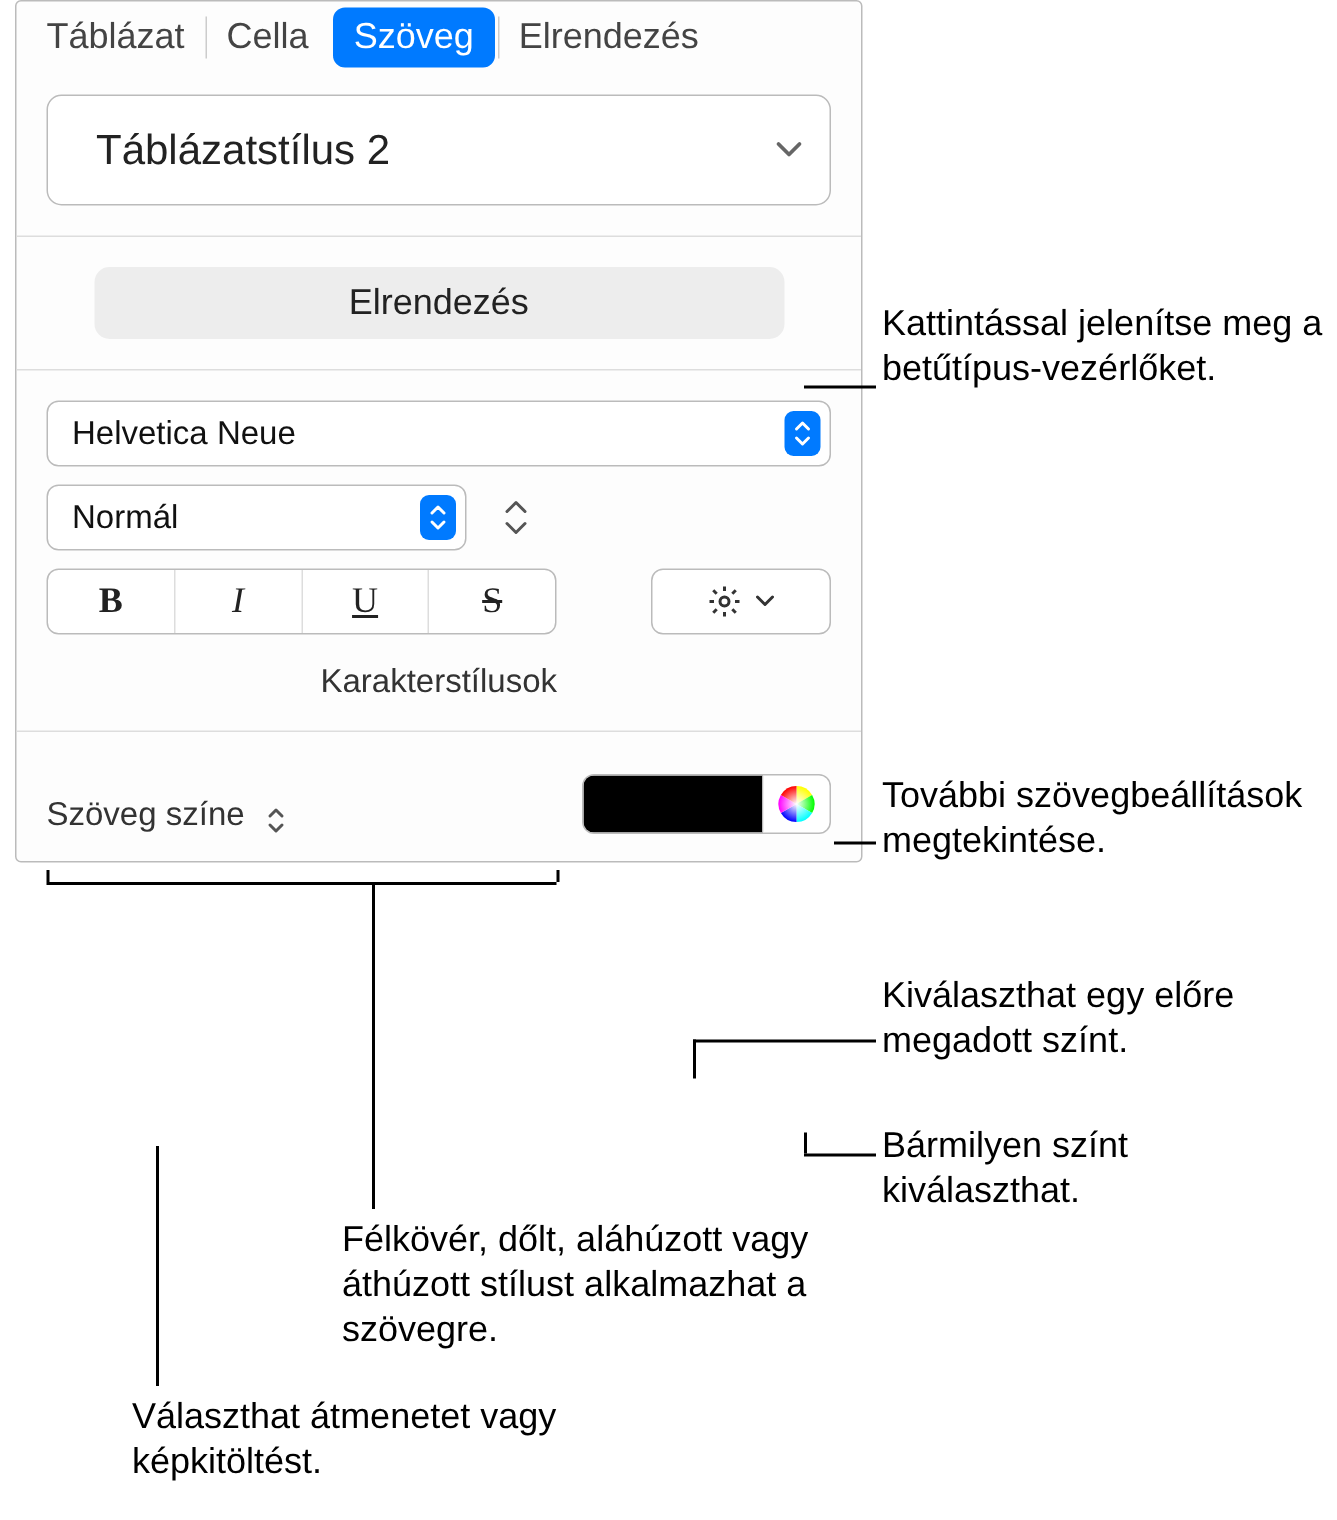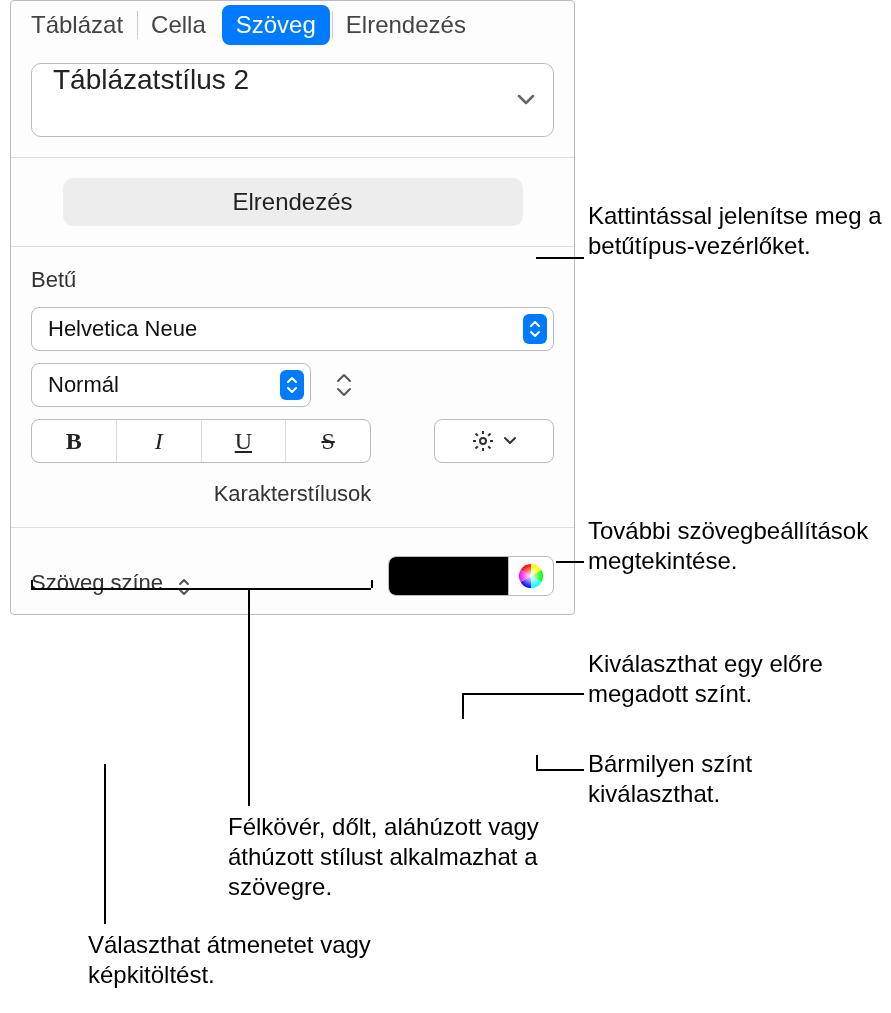--- a/index.html
+++ b/index.html
@@ -54,22 +54,22 @@
   .body {
     padding: 14px 20px 18px 20px;
   }
   .style-select {
     width: 100%;
     height: 74px;
     border: 1px solid #bbb;
     border-radius: 10px;
     background: #fff;
     display: flex;
-    align-items: flex-start;
-    padding: 0 21px;
+    align-items: center;
+    padding: 0 32px;
     font-size: 28px;
     color: #222;
     position: relative;
     margin-bottom: 20px;
   }
   .style-select .chev {
     position: absolute;
     right: 18px; top: 50%;
     transform: translateY(-50%);
   }
@@ -272,21 +272,20 @@
     </div>
 
     <div class="divider"></div>
 
     <div class="seg">
       <div class="segbtn">Elrendezés</div>
     </div>
 
     <div class="divider" style="margin-top:20px;"></div>
 
-    <div class="section-label" style="margin-top:0">Betű</div>
 
     <div class="popup font-row">
       <span>Helvetica Neue</span>
       <span class="updown">
         <svg width="14" height="20" viewBox="0 0 14 20">
           <path d="M3 7 L7 3 L11 7" stroke="#fff" stroke-width="2" fill="none" stroke-linecap="round" stroke-linejoin="round"></path>
           <path d="M3 13 L7 17 L11 13" stroke="#fff" stroke-width="2" fill="none" stroke-linecap="round" stroke-linejoin="round"></path>
         </svg>
       </span>
     </div>

